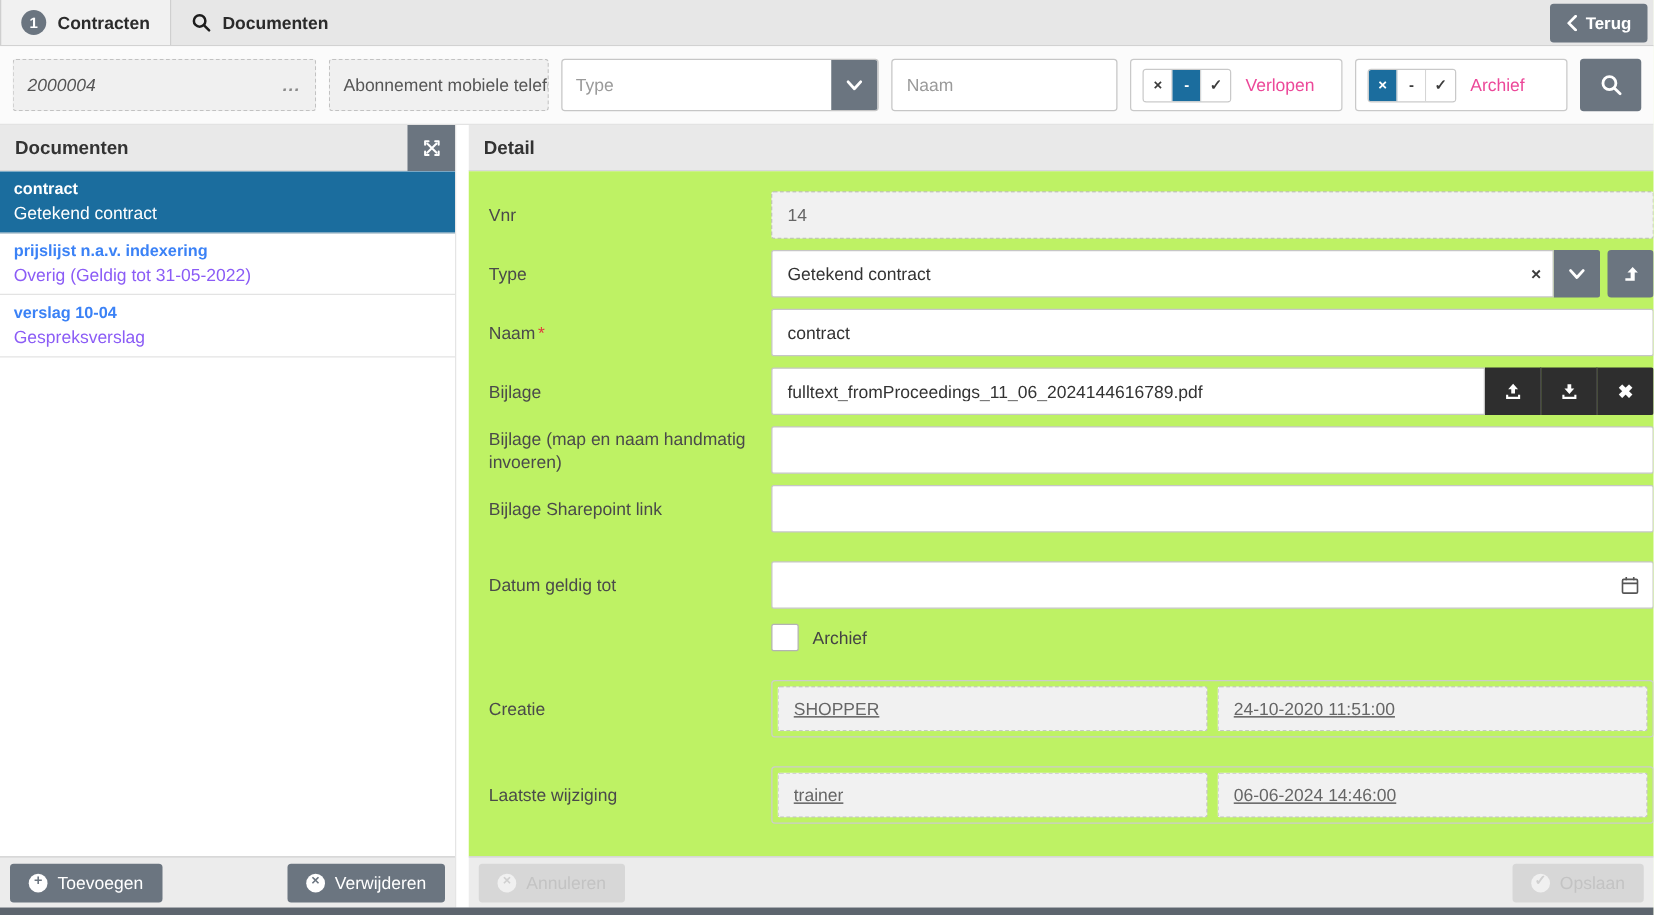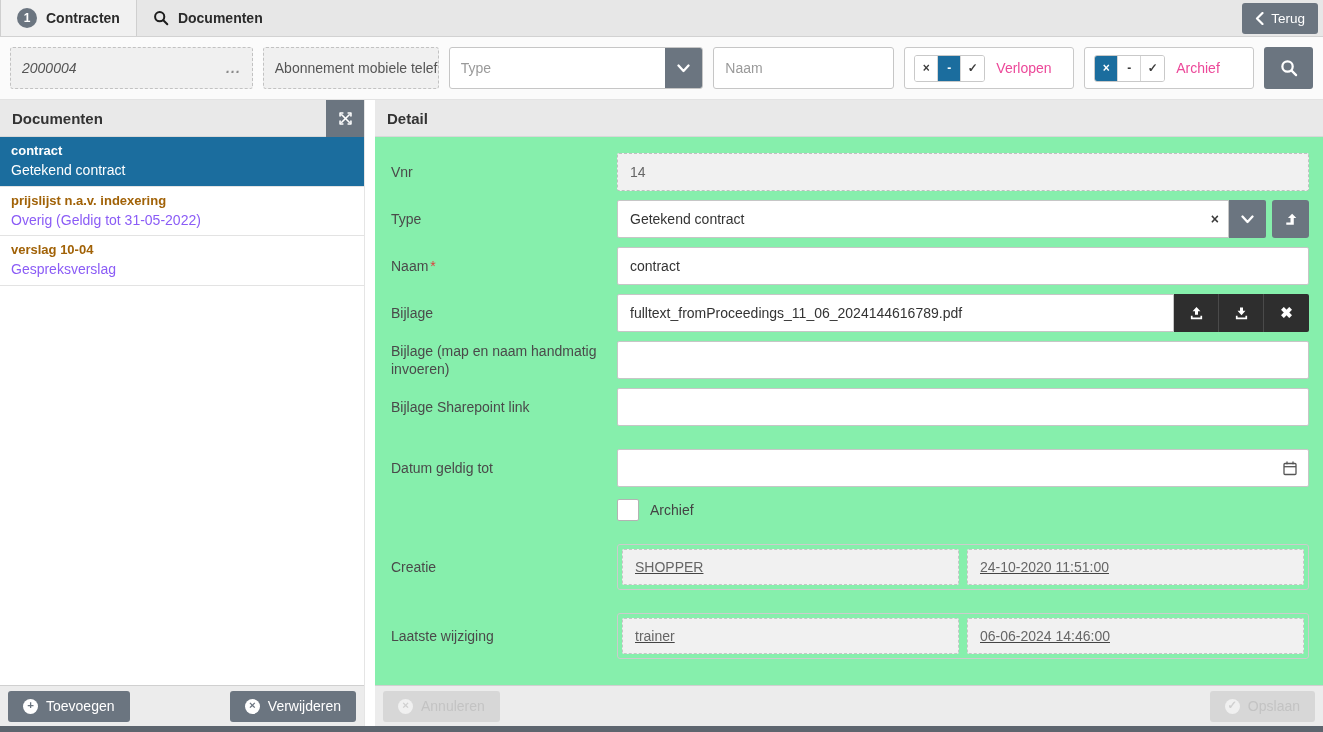--- a/index.html
+++ b/index.html
@@ -5,21 +5,21 @@
   * { box-sizing: border-box; margin: 0; padding: 0; }
   body { font-family: "Liberation Sans", sans-serif; background: #fff; }
   .app { width: 1323px; height: 732px; background: #fff; overflow: hidden; display: flex; flex-direction: column; font-size: 14px; color: #444; }
 
   
   .tabbar { height: 37px; background: #e7e7e7; border-bottom: 1px solid #d2d2d2; display: flex; align-items: stretch; flex: none; }
   .tab { display: flex; align-items: center; gap: 9px; padding: 0 16px; font-size: 14px; font-weight: 600; color: #2b2b2b; cursor: pointer; }
   .tab.active { background: #f1f1f1; border-left: 1px solid #cfcfcf; border-right: 1px solid #cfcfcf; }
   .tab-badge { width: 20px; height: 20px; border-radius: 50%; background: #6b7580; color: #fff; font-size: 12px; font-weight: 700; display: flex; align-items: center; justify-content: center; }
   .tab .mag { width: 16px; height: 16px; color: #1d1d1d; }
-  .back-btn { margin-left: auto; align-self: center; margin-right: 5px; height: 31px; background: #6b7580; color: #fff; border: none; border-radius: 3px; padding: 0 13px; font-size: 13.5px; display: flex; align-items: center; gap: 7px; cursor: pointer; font-family: inherit; }
+  .back-btn { margin-left: auto; align-self: center; margin-right: 5px; height: 31px; background: #6b7580; color: #fff; border: none; border-radius: 3px; padding: 0 13px; font-size: 13.5px; display: flex; align-items: center; gap: 7px; cursor: pointer; font-family: inherit; font-weight: bold; }
   .back-btn svg { width: 9px; height: 13px; }
 
   
   .filterbar { height: 63px; background: #fbfbfb; border-bottom: 1px solid #e3e3e3; display: flex; align-items: center; padding: 0 10px; gap: 10px; flex: none; }
   .f-disabled { height: 42px; background: #f0f0f0; border: 1px dashed #c2c2c2; border-radius: 3px; color: #555; display: flex; align-items: center; padding: 0 11px; white-space: nowrap; overflow: hidden; }
   .f-disabled .dots { margin-left: auto; color: #8a8a8a; letter-spacing: 1px; font-weight: 700; padding-left: 6px; }
   .f-num { width: 243px; font-style: italic; }
   .f-name { width: 176px; }
   .f-select { width: 255px; height: 42px; border: 1px solid #c6c6c6; border-radius: 3px; background: #fff; display: flex; align-items: stretch; overflow: hidden; cursor: pointer; }
   .f-select .sel-text { flex: 1; display: flex; align-items: center; padding: 0 11px; color: #9a9a9a; }
@@ -39,33 +39,33 @@
   
   .main { flex: 1; display: flex; min-height: 0; }
   .panel-header { height: 37px; background: #e9e9e9; border-bottom: 1px solid #d8d8d8; display: flex; align-items: center; font-size: 15px; font-weight: 700; color: #333; padding-left: 12px; flex: none; }
 
   
   .docs-panel { width: 365px; flex: none; display: flex; flex-direction: column; border-right: 1px solid #e5e5e5; }
   .expand-btn { margin-left: auto; width: 38px; height: 37px; background: #6b7580; border: none; display: flex; align-items: center; justify-content: center; cursor: pointer; }
   .expand-btn svg { width: 15px; height: 15px; }
   .doc-list { flex: 1; overflow: hidden; background: #fff; }
   .doc-item { padding: 5px 11px 6px 11px; border-bottom: 1px solid #e3e3e3; cursor: pointer; }
-  .doc-title { font-size: 13px; font-weight: 700; color: #a16207; line-height: 1.45; }
+  .doc-title { font-size: 13px; font-weight: 700; color: #3b82f6; line-height: 1.45; }
   .doc-sub { font-size: 14px; color: #8b5cf6; line-height: 1.35; }
   .doc-item.selected { background: #1b6d9e; }
   .doc-item.selected .doc-title, .doc-item.selected .doc-sub { color: #fff; }
   .panel-footer { height: 41px; background: #ececec; border-top: 1px solid #d0d0d0; display: flex; align-items: center; padding: 0 8px; flex: none; }
   .btn { height: 31px; border: none; border-radius: 3px; background: #6b7580; color: #fff; font-size: 14px; font-family: inherit; display: flex; align-items: center; gap: 8px; padding: 0 15px; cursor: pointer; }
   .circ { width: 15px; height: 15px; border-radius: 50%; background: #fff; color: #6b7580; font-size: 11.5px; font-weight: 700; display: flex; align-items: center; justify-content: center; line-height: 1; }
   .btn.disabled { background: #d7d7d7; color: #c3c3c3; cursor: default; }
   .btn.disabled .circ { background: #f0f0f0; color: #d0d0d0; }
 
   
   .detail-panel { flex: 1; display: flex; flex-direction: column; margin-left: 10px; min-width: 0; }
-  .form-area { flex: 1; background: #86efac; padding: 16px 14px 0 16px; overflow: hidden; }
+  .form-area { flex: 1; background: #bef264; padding: 16px 0 0 16px; overflow: hidden; }
   .form-row { display: flex; align-items: center; margin-bottom: 9px; }
   .form-label { width: 226px; flex: none; font-size: 14px; color: #4a4a4a; line-height: 1.3; padding-right: 14px; }
   .req { color: #e03d3d; margin-left: 2px; }
   .ctrl { flex: 1; min-width: 0; position: relative; }
   .text-input { width: 100%; height: 38px; border: 1px solid #c6c6c6; border-radius: 2px; padding: 0 12px; font-size: 14px; font-family: inherit; color: #333; }
   .dis-input { width: 100%; height: 38px; background: #f1f1f1; border: 1px dashed #c0c0c0; border-radius: 2px; display: flex; align-items: center; padding: 0 12px; color: #666; }
   .flexctrl { display: flex; align-items: stretch; }
   .type-input-wrap { flex: 1; position: relative; display: flex; }
   .type-input-wrap .text-input { border-radius: 2px 0 0 2px; padding-right: 30px; }
   .clear-x { position: absolute; right: 10px; top: 50%; transform: translateY(-50%); color: #3c3c3c; font-size: 14px; font-weight: 700; cursor: pointer; line-height: 1; }

